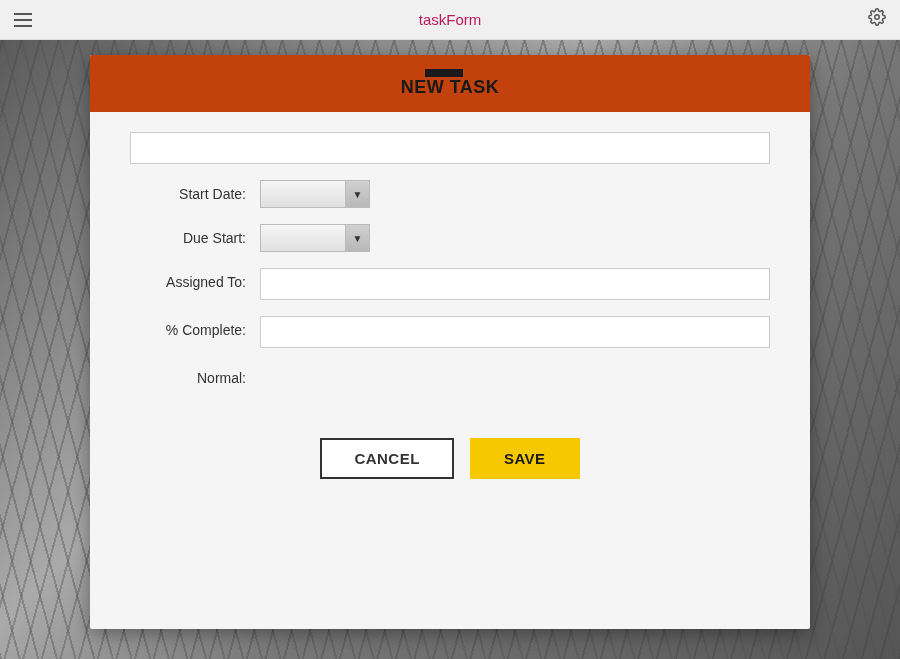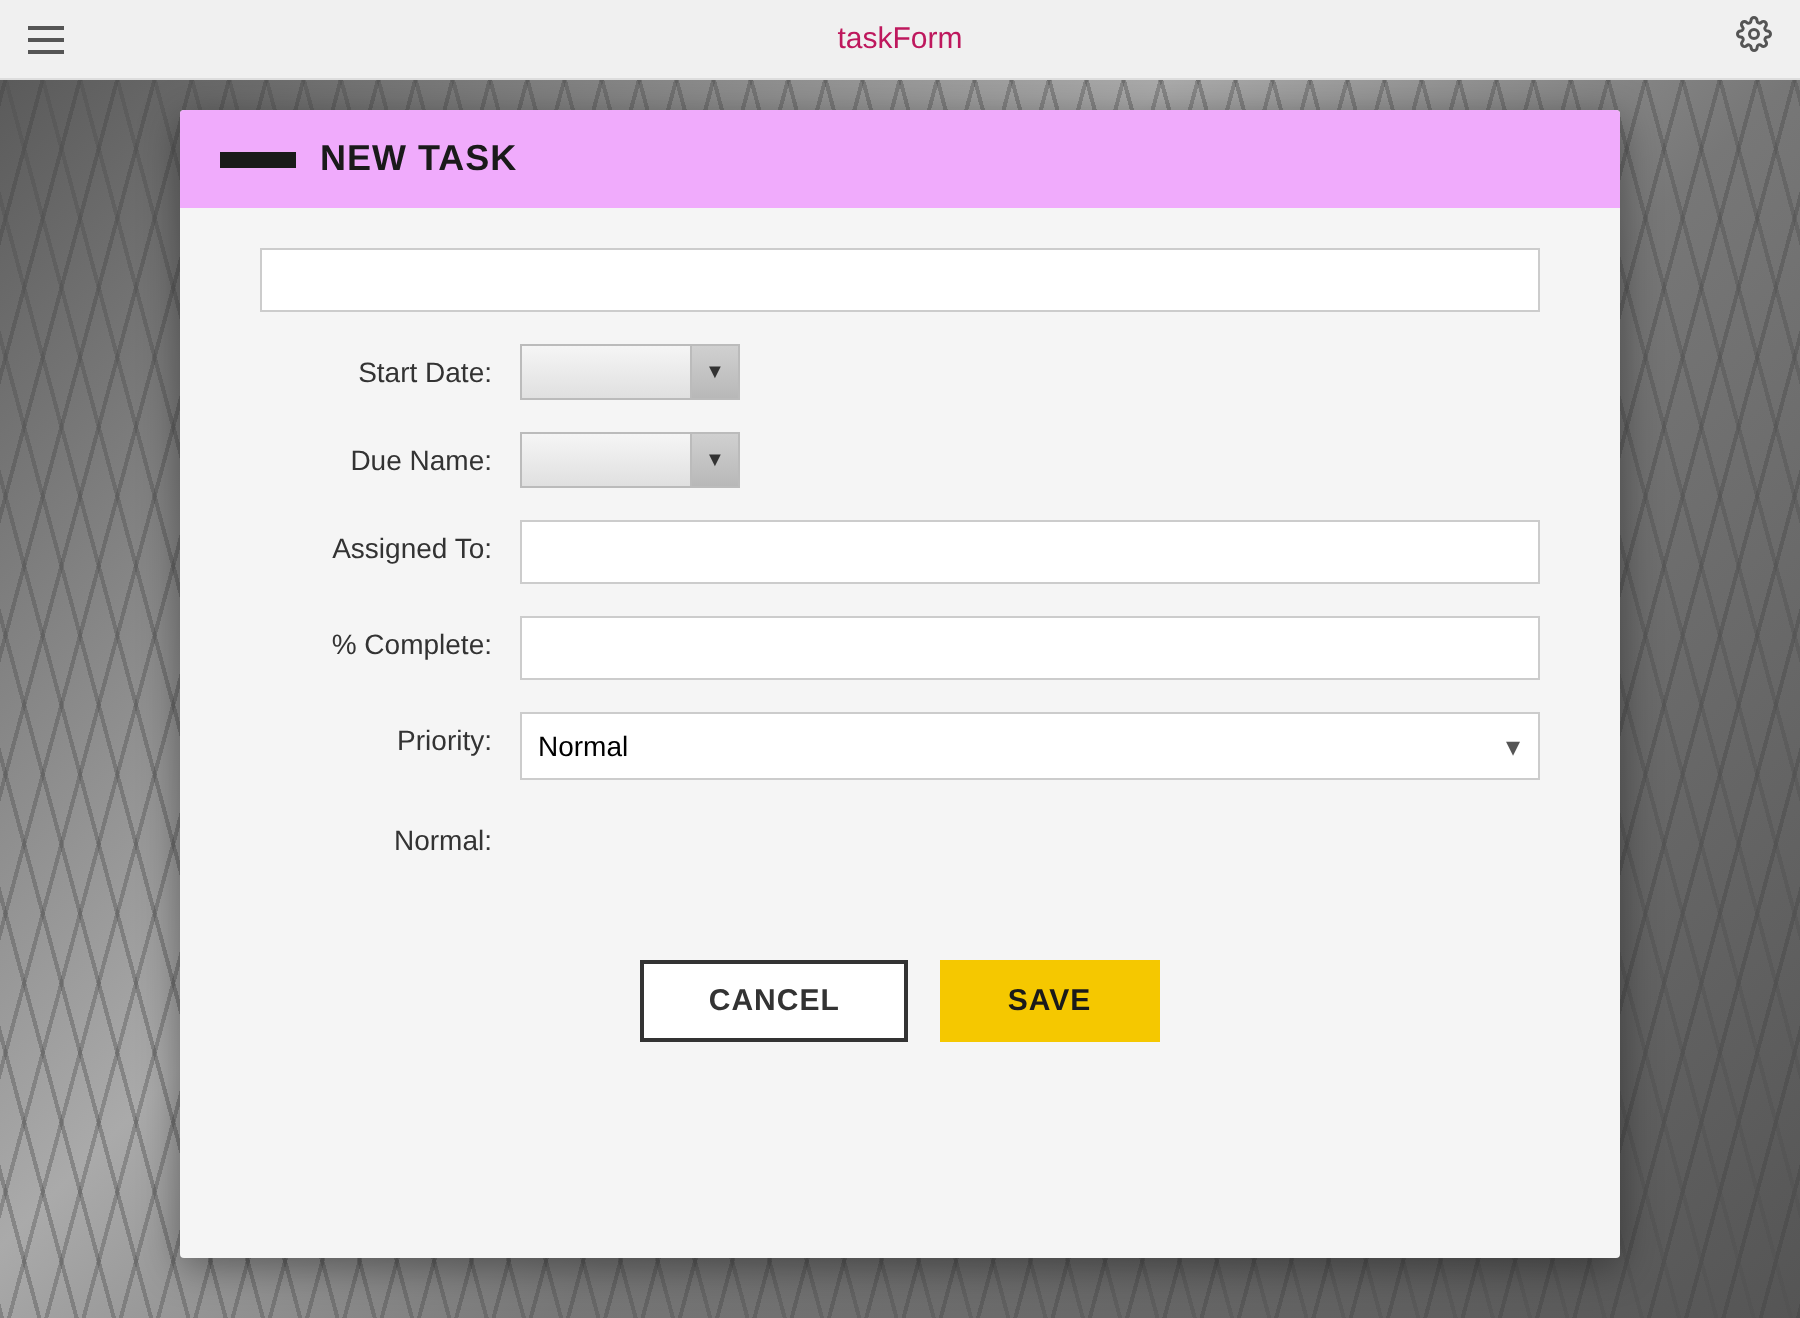--- a/index.html
+++ b/index.html
@@ -82,24 +82,25 @@
       right: 90px;
       bottom: 30px;
       background: #f5f5f5;
       border-radius: 2px;
       box-shadow: 0 4px 20px rgba(0,0,0,0.4);
       overflow: hidden;
     }
 
     
     .modal-header {
-      background: #f0abfc;
+      background: #c2410c;
       padding: 14px 20px 14px 20px;
       display: flex;
       align-items: center;
+      flex-direction: column;
     }
 
     .modal-header-bar {
       width: 38px;
       height: 8px;
       background: #1a1a1a;
       margin-right: 12px;
     }
 
     .modal-header-title {
@@ -281,21 +282,21 @@
     <div class="form-row">
       <label class="form-label">Start Date:</label>
       <div class="form-control">
         <div class="date-dropdown">
           <div class="date-dropdown-arrow">▼</div>
         </div>
       </div>
     </div>
 
     <div class="form-row">
-      <label class="form-label">Due Name:</label>
+      <label class="form-label">Due Start:</label>
       <div class="form-control">
         <div class="date-dropdown">
           <div class="date-dropdown-arrow">▼</div>
         </div>
       </div>
     </div>
 
     <div class="form-row">
       <label class="form-label">Assigned To:</label>
       <div class="form-control">
@@ -304,29 +305,20 @@
     </div>
 
     <div class="form-row">
       <label class="form-label">% Complete:</label>
       <div class="form-control">
         <input type="text" value="" style="">
       </div>
     </div>
 
 
-    <div class="form-row">
-      <label class="form-label">Priority:</label>
-      <div class="form-control">
-        <div class="select-wrapper">
-          <select>
-          <option value="Low">Low</option><option value="Normal" selected="">Normal</option><option value="High">High</option><option value="Critical">Critical</option></select>
-        </div>
-      </div>
-    </div>
 
     <div class="form-row">
       <label class="form-label">Normal:</label>
     </div>
 
   </div>
 
   <div class="modal-footer">
     <button class="btn-cancel">CANCEL</button>
     <button class="btn-save">SAVE</button>

